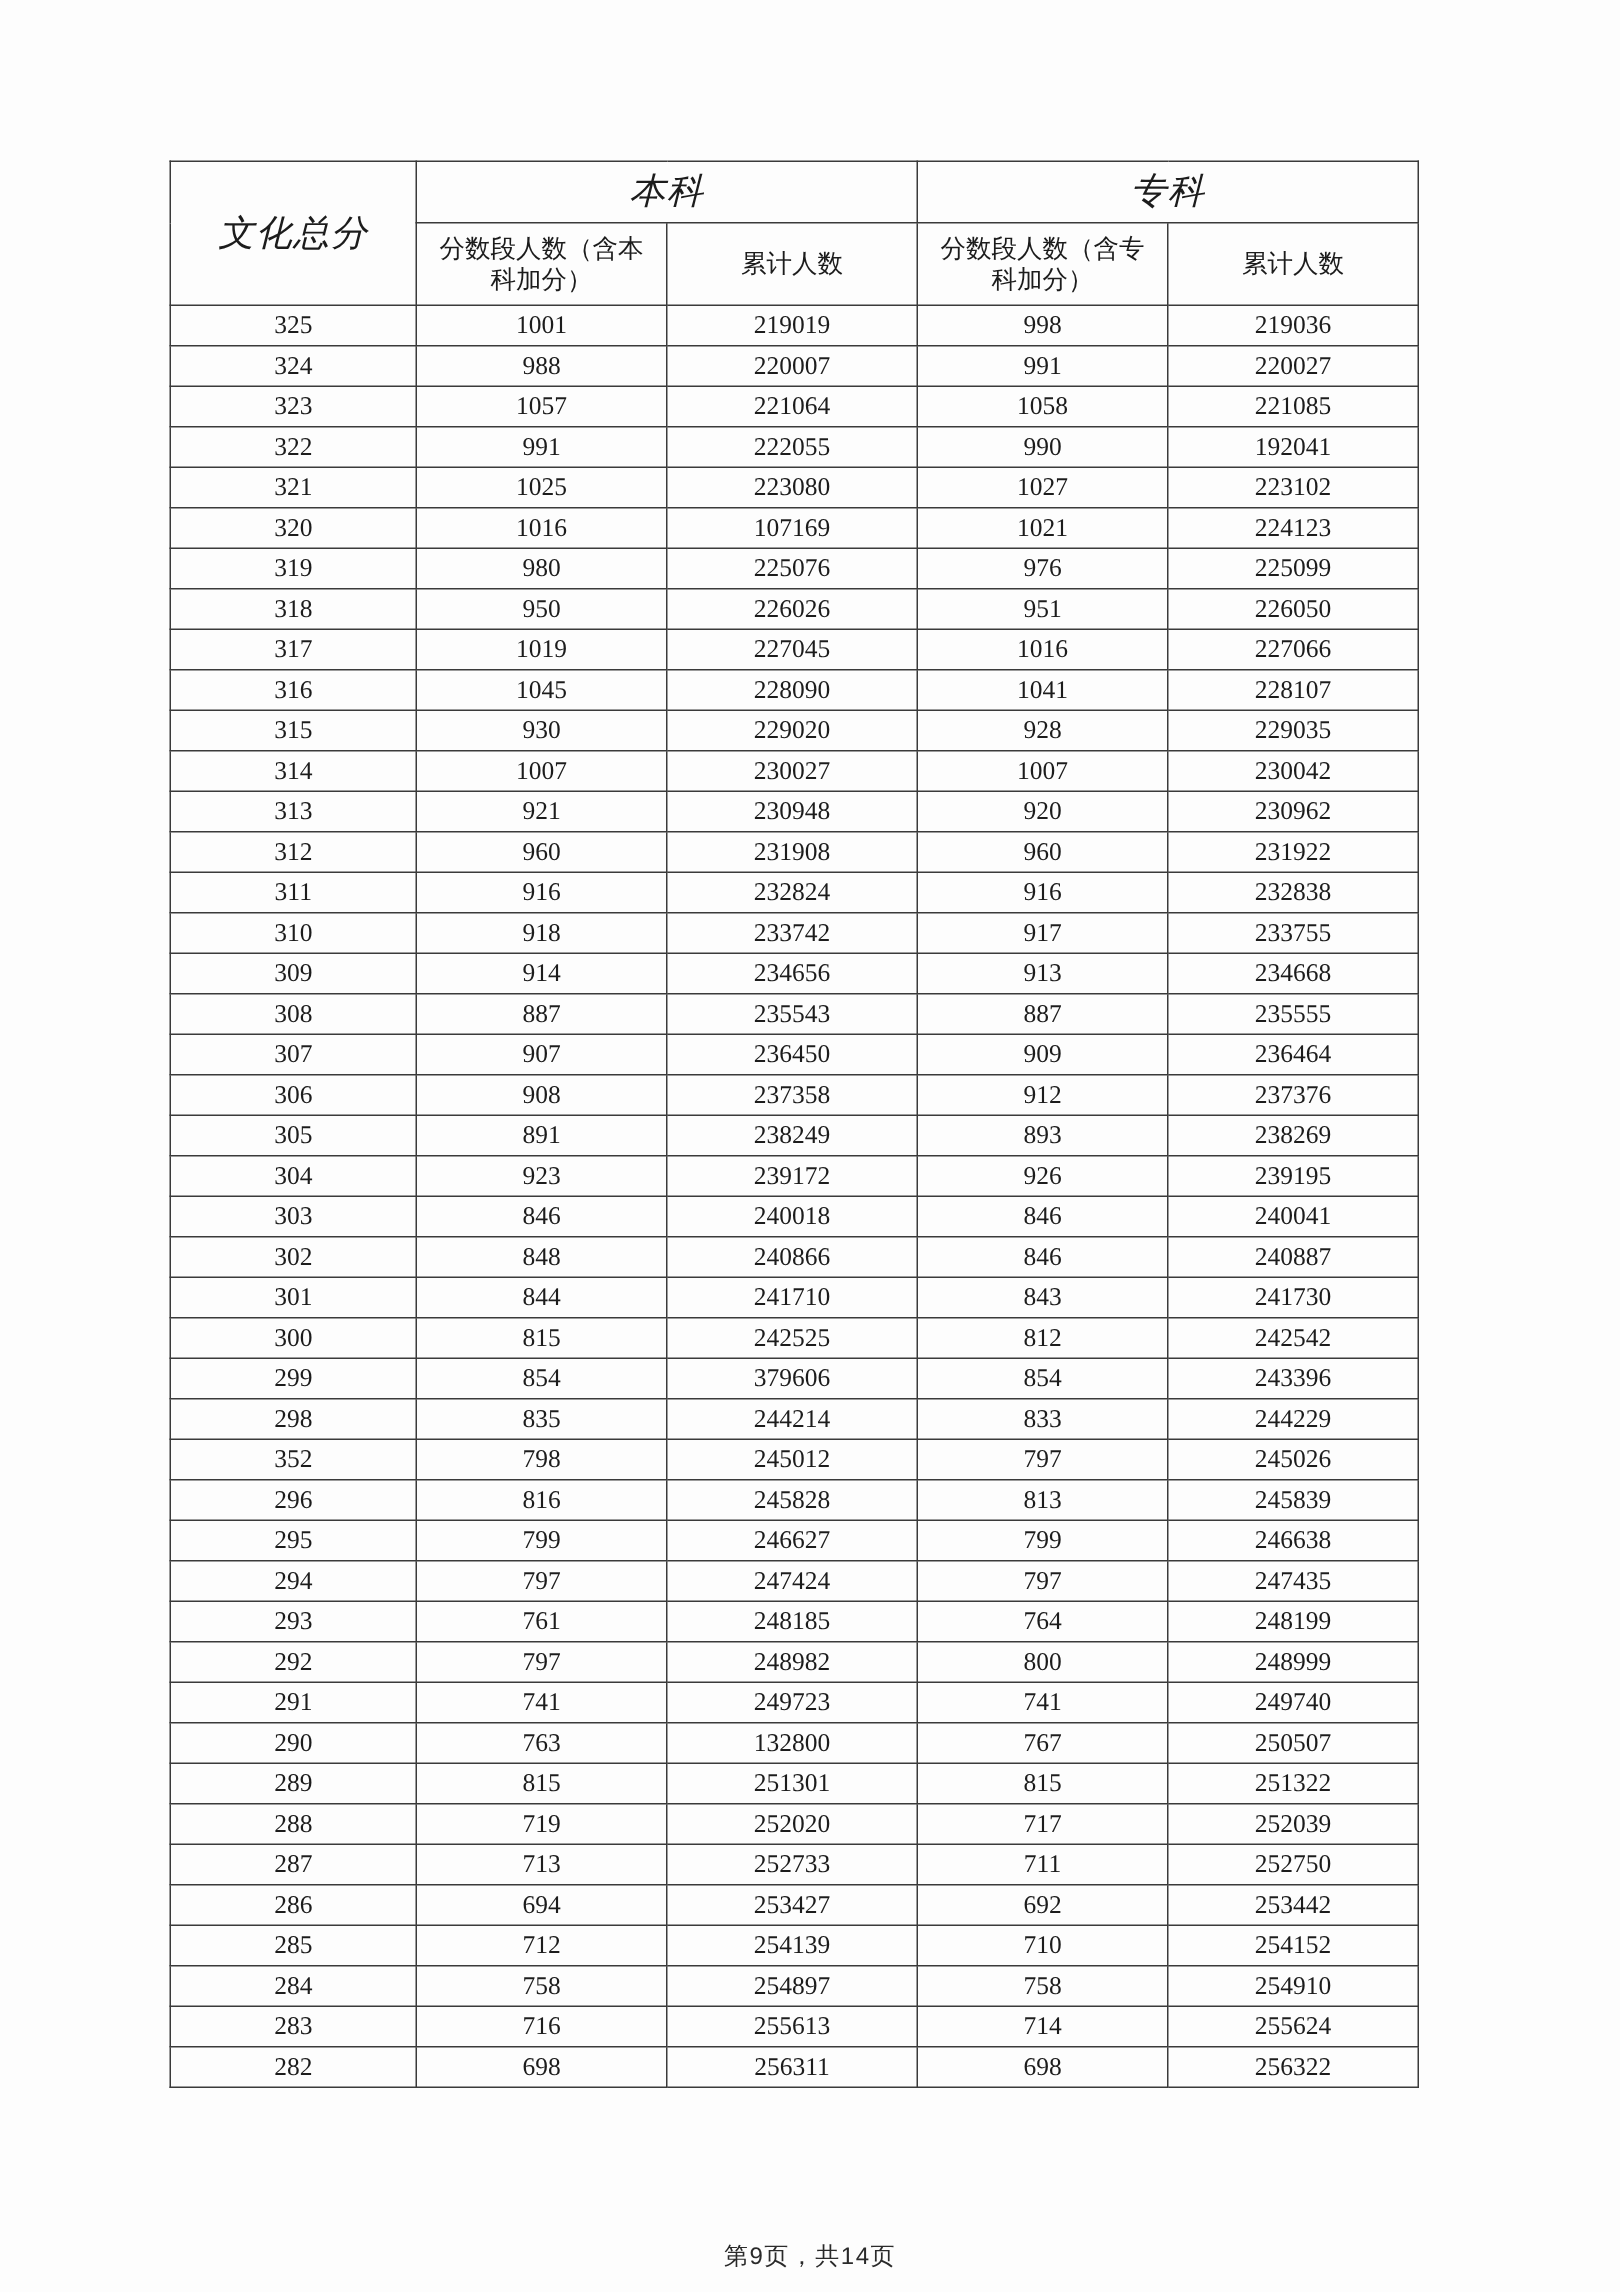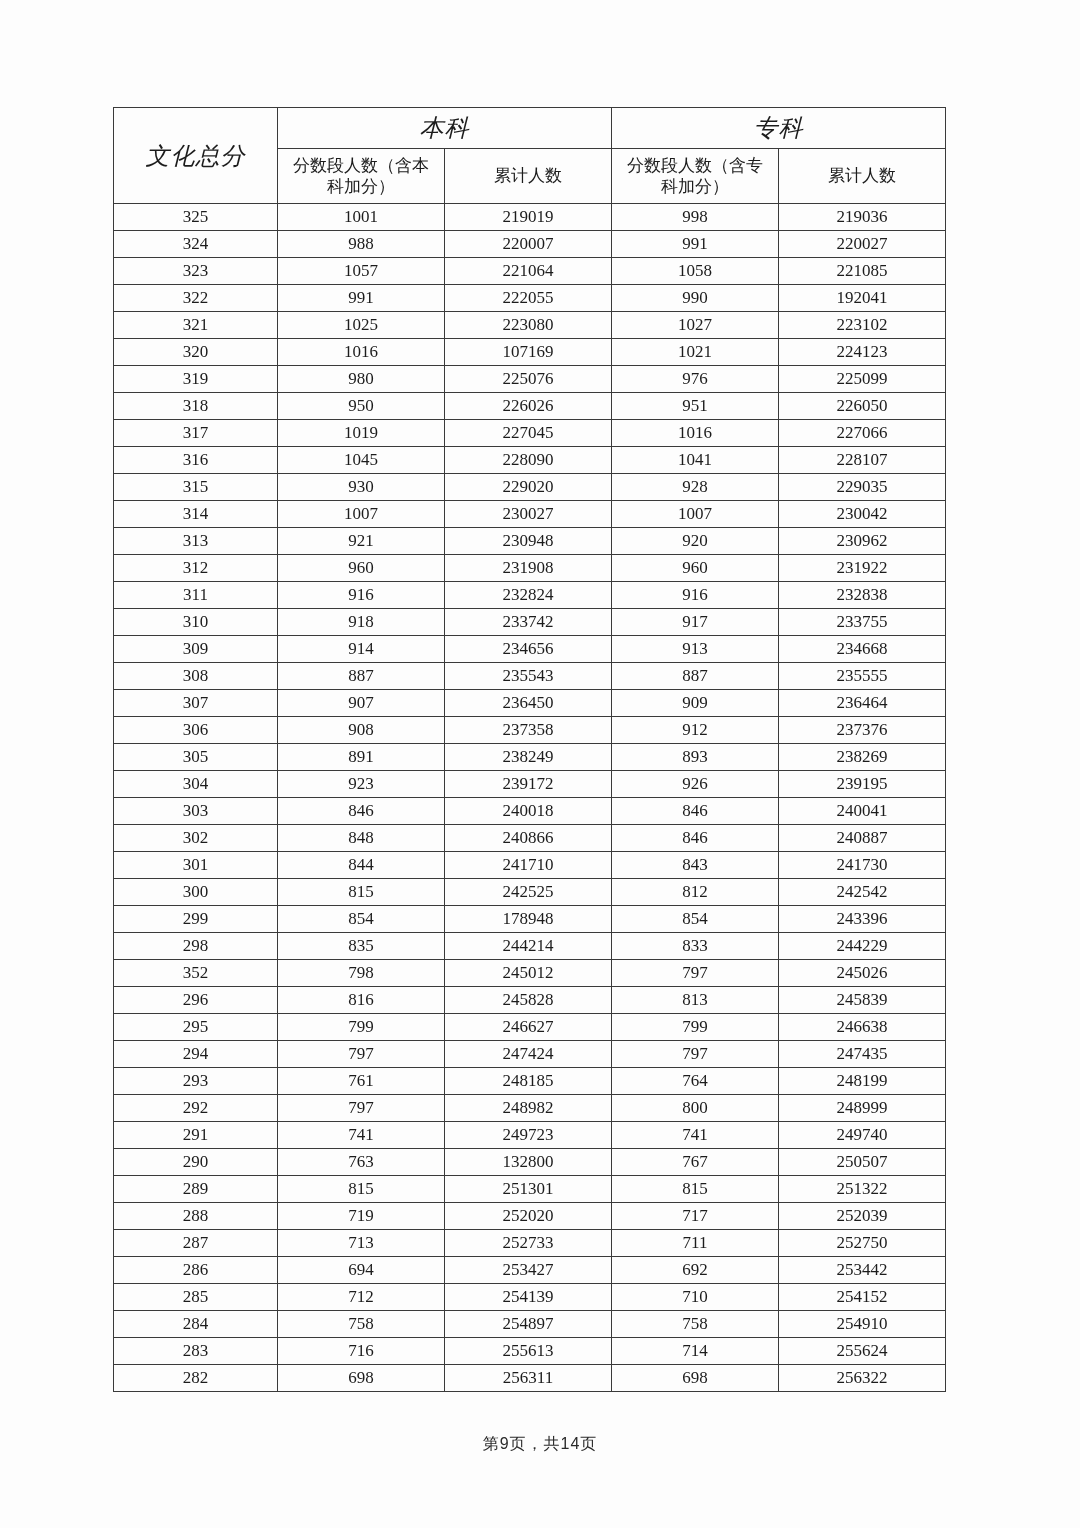--- a/index.html
+++ b/index.html
@@ -39,21 +39,21 @@
   }
   col.c-score   { width: 164px; }
   col.c-seg     { width: 167px; }
   col.c-cum     { width: 167px; }
   tr.hdr-top th  { height: 41px; font-size: 24px; letter-spacing: 1px; font-style: italic; }
   tr.hdr-sub th  { height: 55px; font-size: 17px; }
   th.score-head  { font-size: 18px; letter-spacing: 1px; }
   tbody td { height: 27px; font-size: 17px; }
   .footer {
     position: absolute;
-    top: 1434px;
+    top: 1494px;
     left: 0;
     width: 1080px;
     text-align: center;
     font-size: 16px;
     color: #2a2a2a;
     font-family: "Liberation Sans", "DejaVu Sans", sans-serif;
     letter-spacing: 1px;
   }
 </style>
 </head>
@@ -261,21 +261,21 @@
         <tr>
           <td>300</td>
           <td>815</td>
           <td>242525</td>
           <td>812</td>
           <td>242542</td>
         </tr>
         <tr>
           <td>299</td>
           <td>854</td>
-          <td>178948</td>
+          <td>379606</td>
           <td>854</td>
           <td>243396</td>
         </tr>
         <tr>
           <td>298</td>
           <td>835</td>
           <td>244214</td>
           <td>833</td>
           <td>244229</td>
         </tr>

